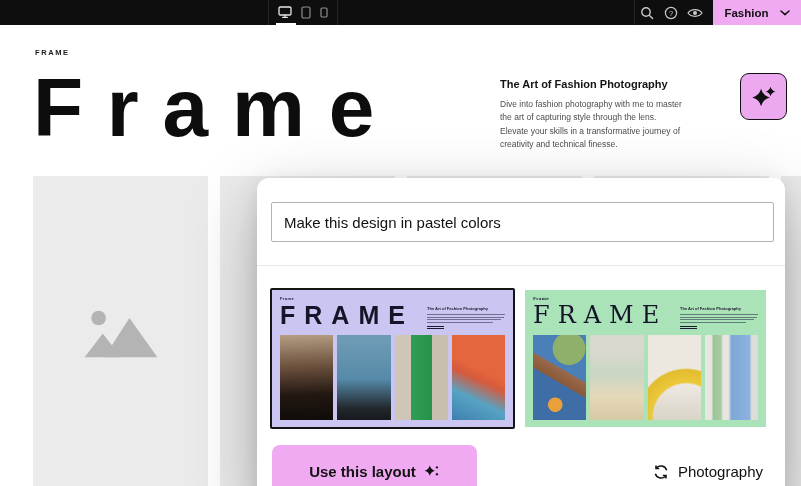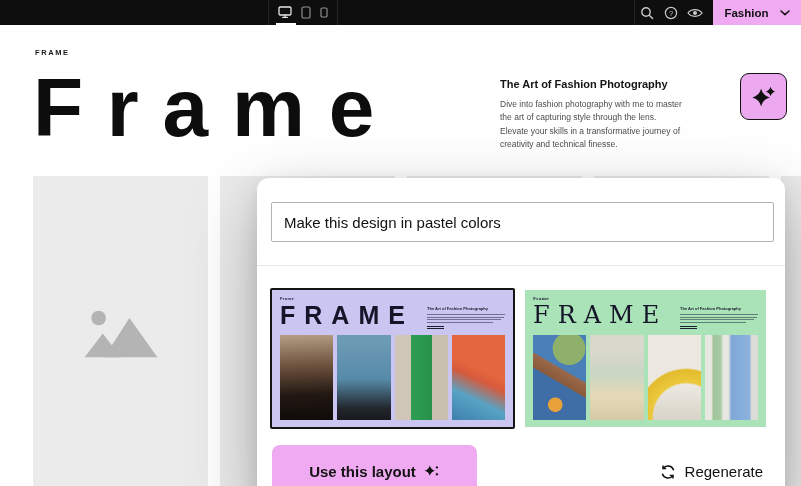--- a/index.html
+++ b/index.html
@@ -228,18 +228,18 @@
           <rect x="15.2" y="12" width="2.4" height="2.4" transform="rotate(45 16.4 13.2)" fill="#111"></rect>
         </svg>
       </button>
       <button class="regen-btn">
         <svg width="16" height="16" viewBox="0 0 16 16">
           <path d="M13.7 6.2 A6.1 6.1 0 0 0 3 4.4" fill="none" stroke="#111" stroke-width="1.5"></path>
           <path d="M3 1.4 V4.6 H6.2" fill="none" stroke="#111" stroke-width="1.5"></path>
           <path d="M2.3 9.8 A6.1 6.1 0 0 0 13 11.6" fill="none" stroke="#111" stroke-width="1.5"></path>
           <path d="M13 14.6 V11.4 H9.8" fill="none" stroke="#111" stroke-width="1.5"></path>
         </svg>
-        <span>Regenerate</span>
+        <span>Photography</span>
       </button>
     </div>
   </section>
 
 </div>
 
 </body></html>

